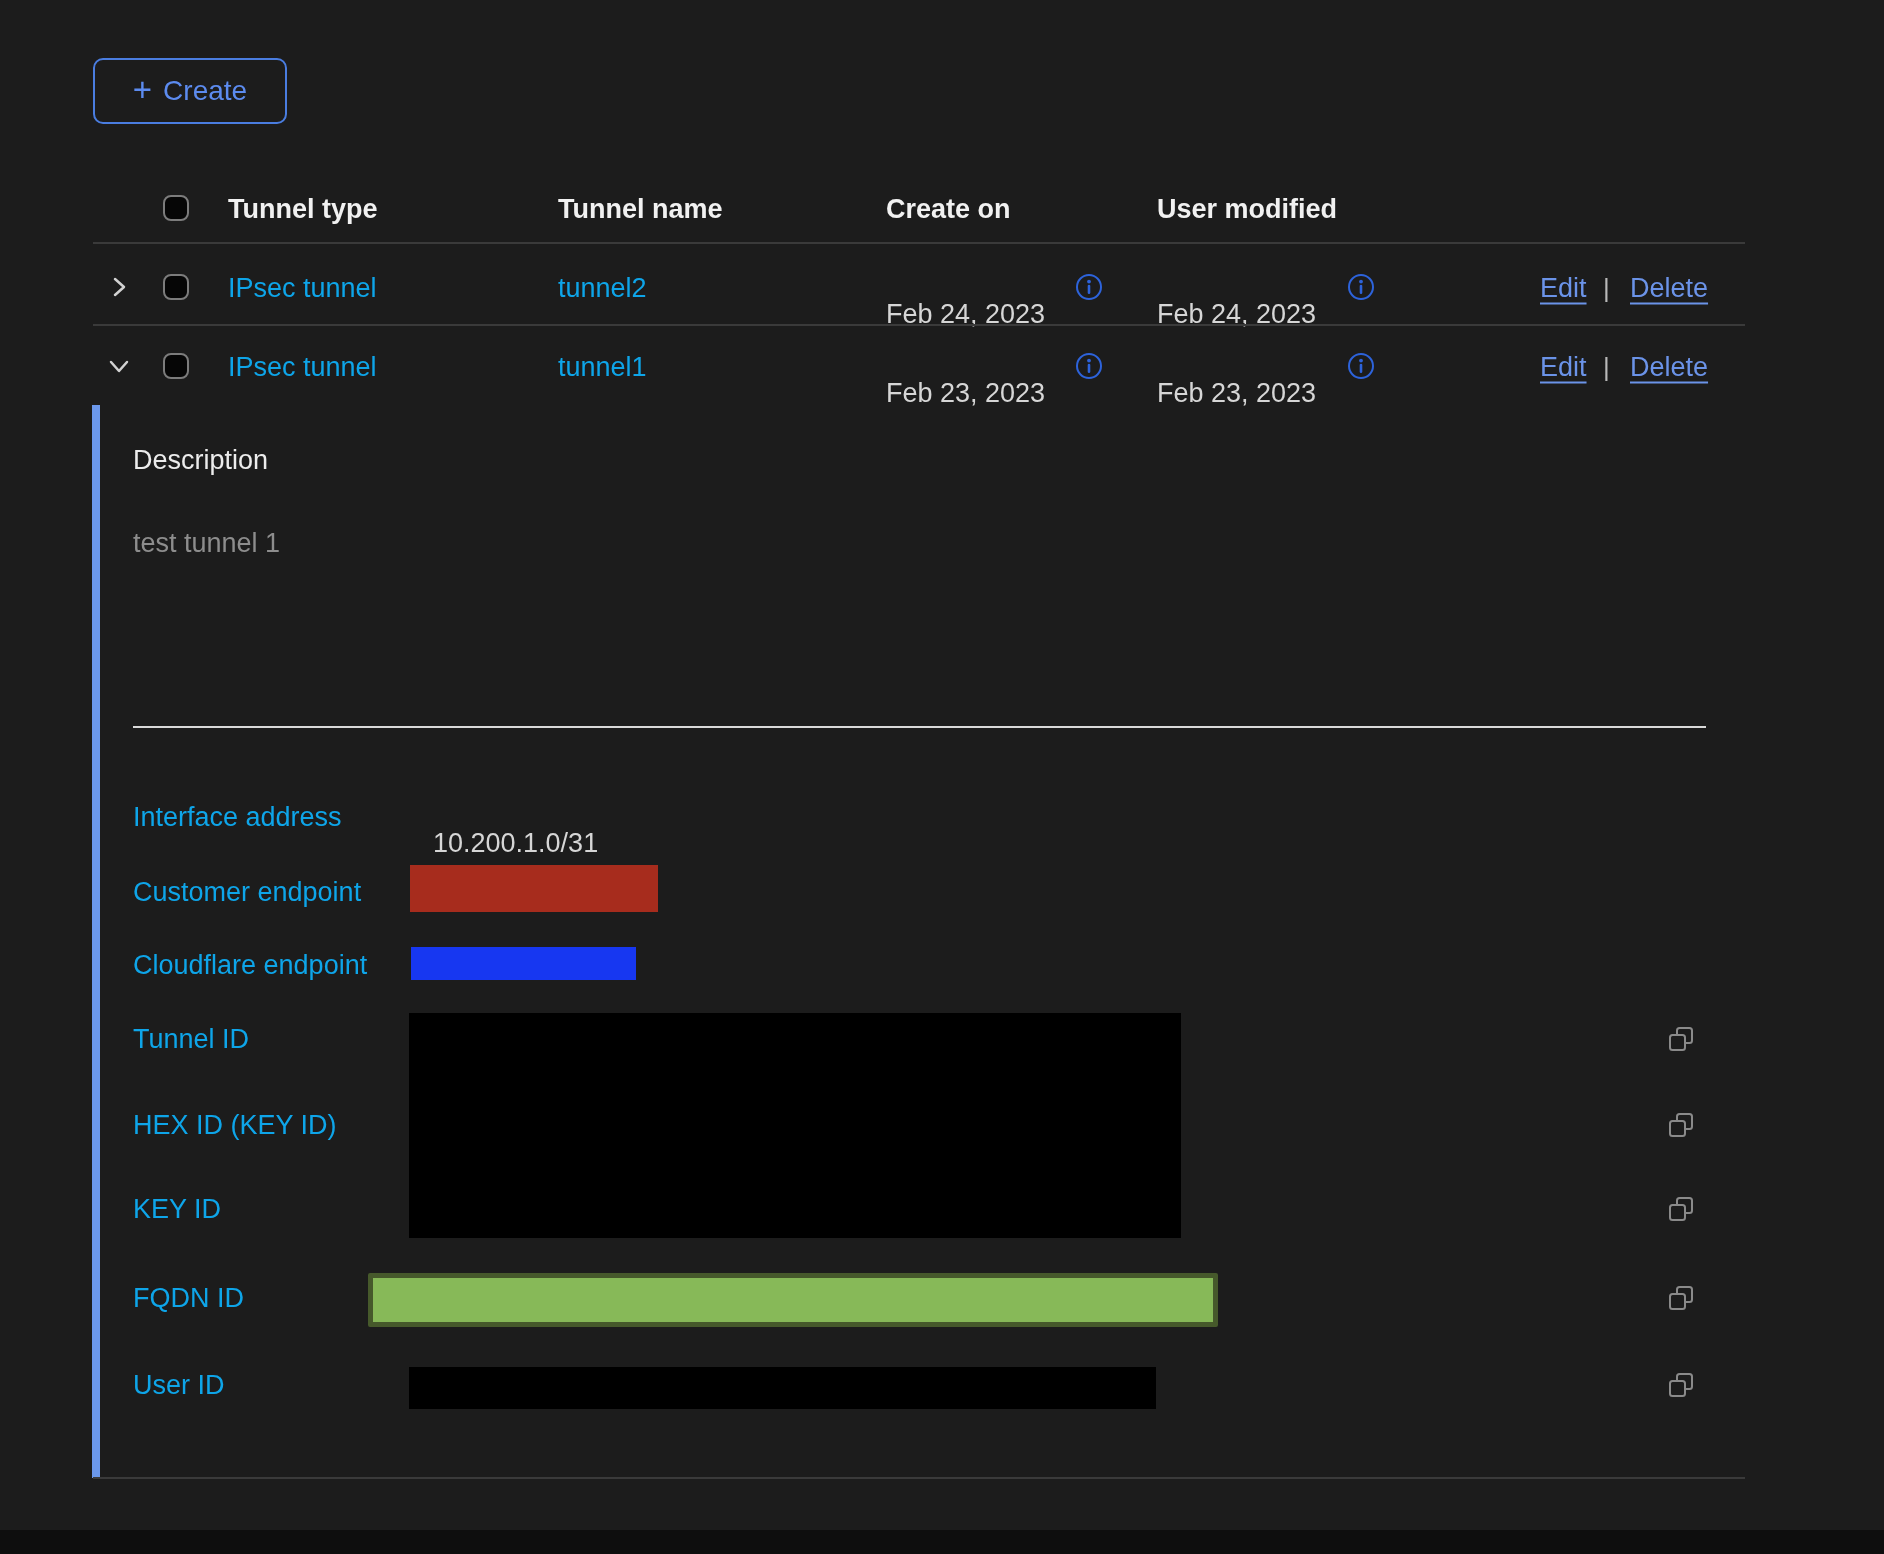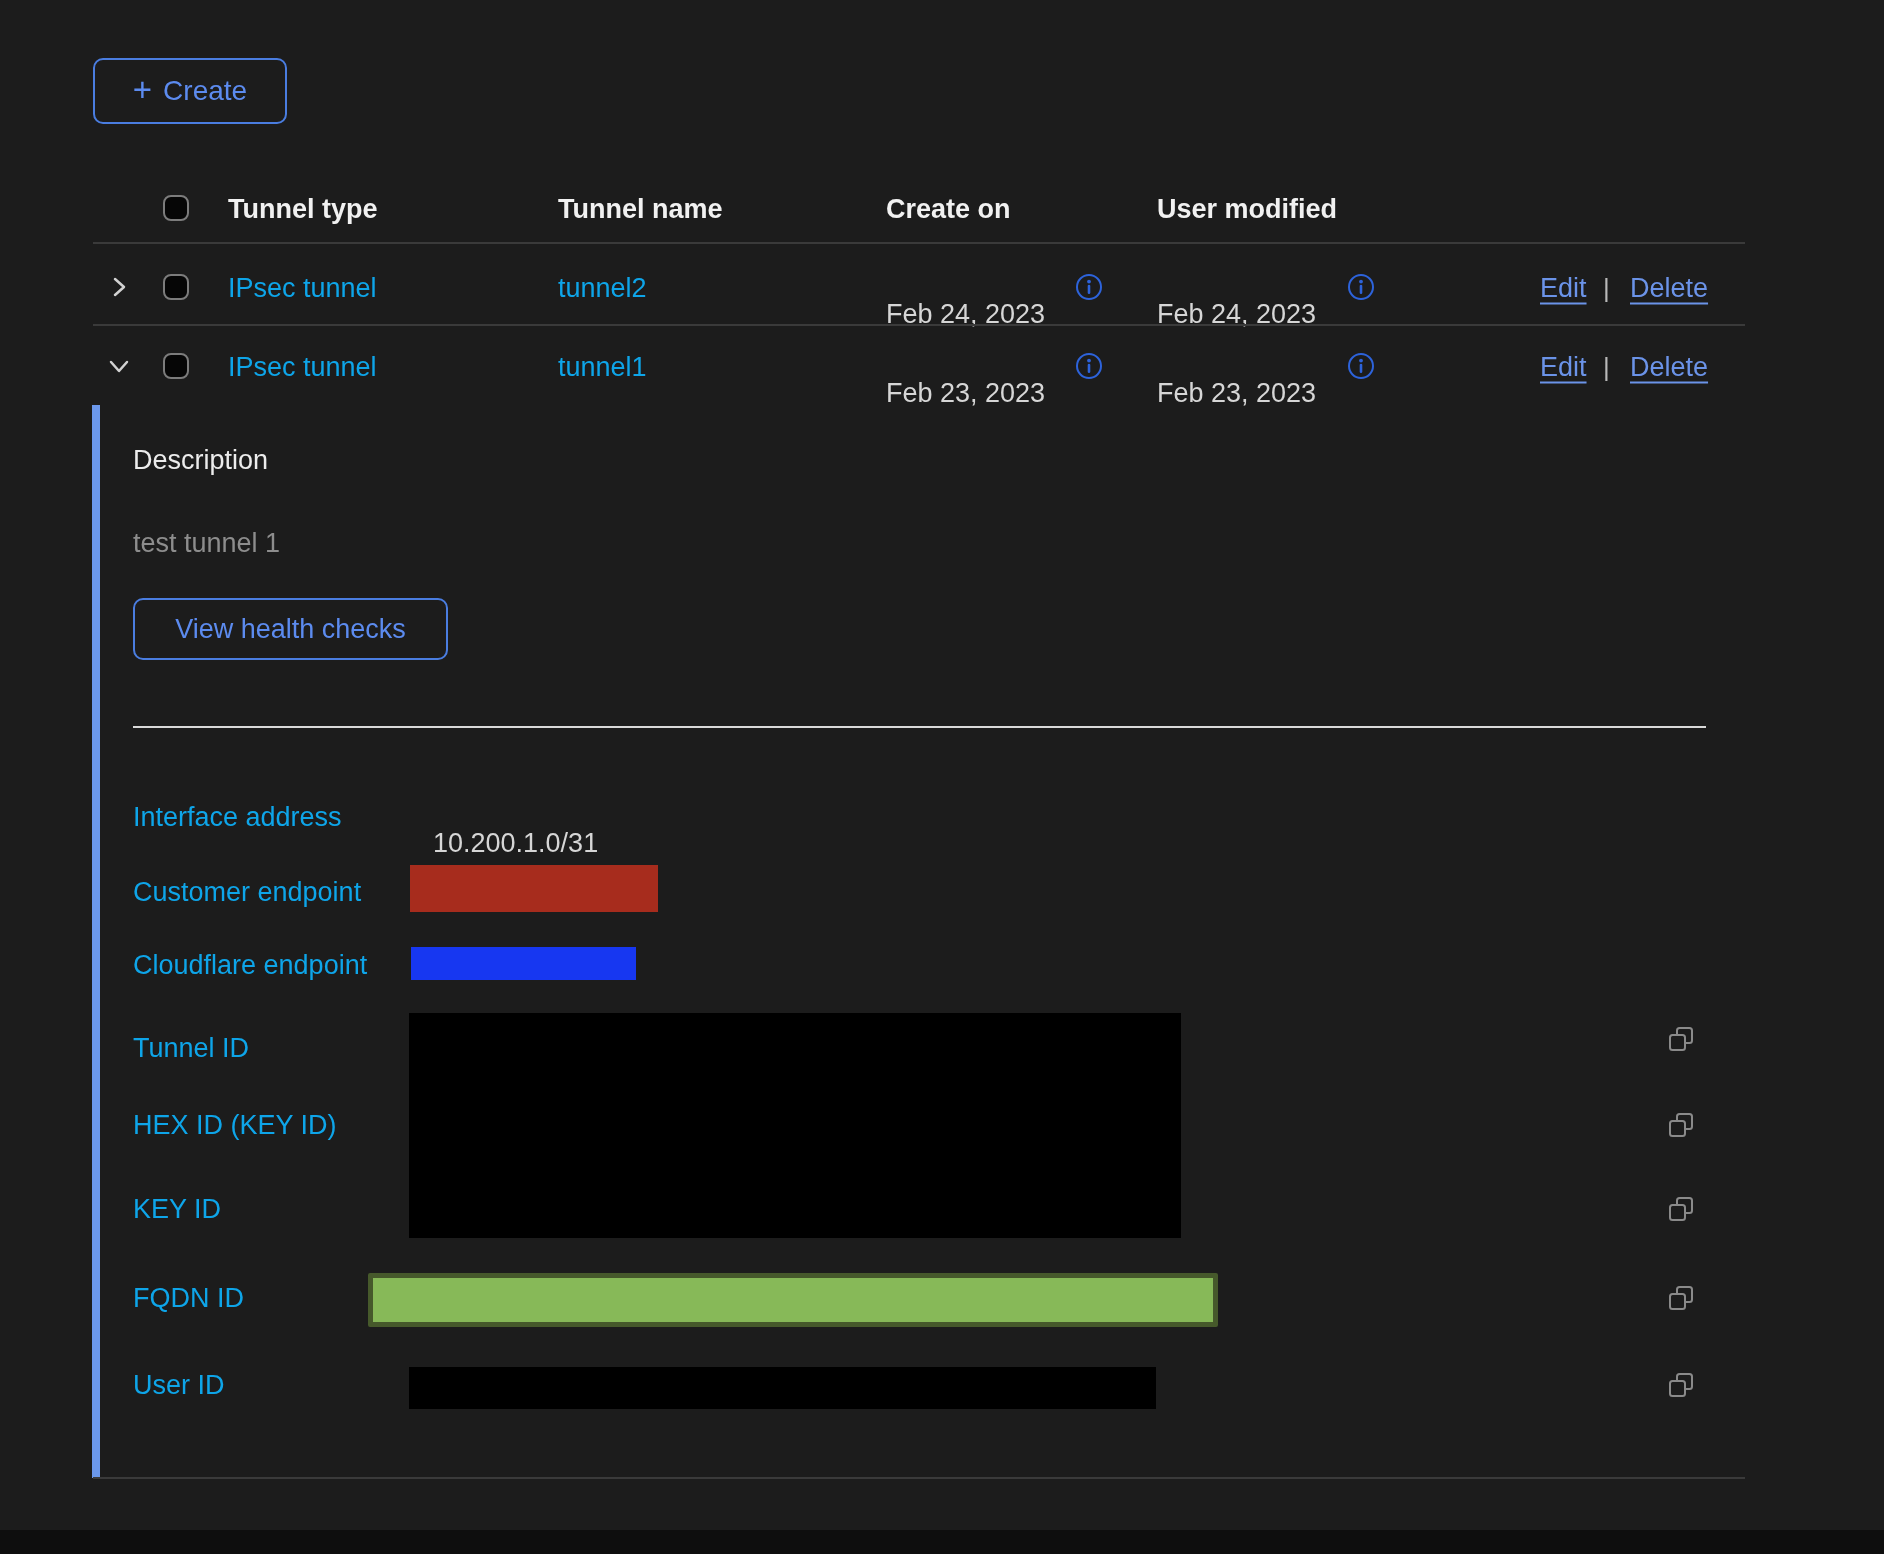--- a/index.html
+++ b/index.html
@@ -84,37 +84,34 @@
   </svg>
   <div class="link" style="left:1540px;top:367px;">Edit</div>
   <div class="pipe" style="left:1603px;top:367px;">|</div>
   <div class="link" style="left:1630px;top:367px;">Delete</div>
 
   <div class="abs" style="left: 92px; top: 405px; width: 8px; height: 1073px; background-color: rgb(107, 152, 236);"></div>
 
   <div class="label" style="left:133px;top:460px;color:#ececec;">Description</div>
   <div class="label muted" style="left:133px;top:543px;">test tunnel 1</div>
 
-  <div class="btn-outline" style="left:133px;top:598px;width:315px;height:62px;font-size:27px;">
-    <span>View health checks</span>
-  </div>
 
   <div class="hline" style="left: 133px; top: 726px; width: 1573px; background-color: rgb(217, 217, 217);"></div>
 
   <div class="label" style="left:133px;top:817px;">Interface address</div>
   <div class="label val" style="left:433px;top:817px;">10.200.1.0/31</div>
 
   <div class="label" style="left:133px;top:892px;">Customer endpoint</div>
   <div class="redact" style="left: 410px; top: 865px; width: 248px; height: 47px; background-color: rgb(167, 44, 29);"></div>
 
   <div class="label" style="left:133px;top:965px;">Cloudflare endpoint</div>
   <div class="redact" style="left: 411px; top: 947px; width: 225px; height: 33px; background-color: rgb(23, 55, 241);"></div>
 
   <div class="redact" style="left: 409px; top: 1013px; width: 772px; height: 225px; background-color: rgb(0, 0, 0);"></div>
-  <div class="label" style="left:133px;top:1039px;margin-top:9px;">Tunnel ID</div>
+  <div class="label" style="left:133px;top:1039px;">Tunnel ID</div>
   <div class="label" style="left:133px;top:1125px;">HEX ID (KEY ID)</div>
   <div class="label" style="left:133px;top:1209px;">KEY ID</div>
 
   <div class="label" style="left:133px;top:1298px;">FQDN ID</div>
   <div class="redact" style="left: 368px; top: 1273px; width: 850px; height: 54px; box-sizing: border-box; border: 5px solid rgb(70, 89, 43); border-radius: 2px; background-color: rgb(135, 185, 88);"></div>
 
   <div class="label" style="left:133px;top:1385px;">User ID</div>
   <div class="redact" style="left: 409px; top: 1367px; width: 747px; height: 42px; background-color: rgb(0, 0, 0);"></div>
 
   <svg class="icon" style="left:1666px;top:1024px;" width="30" height="30" viewBox="0 0 30 30">

